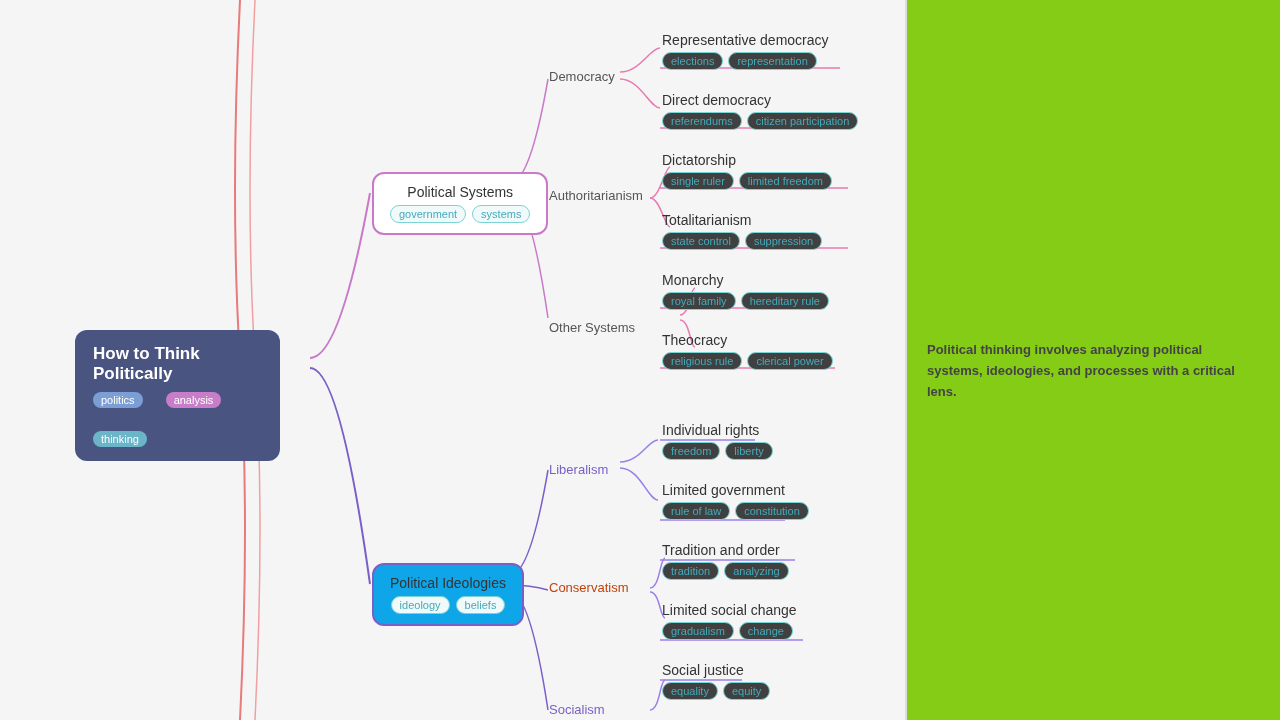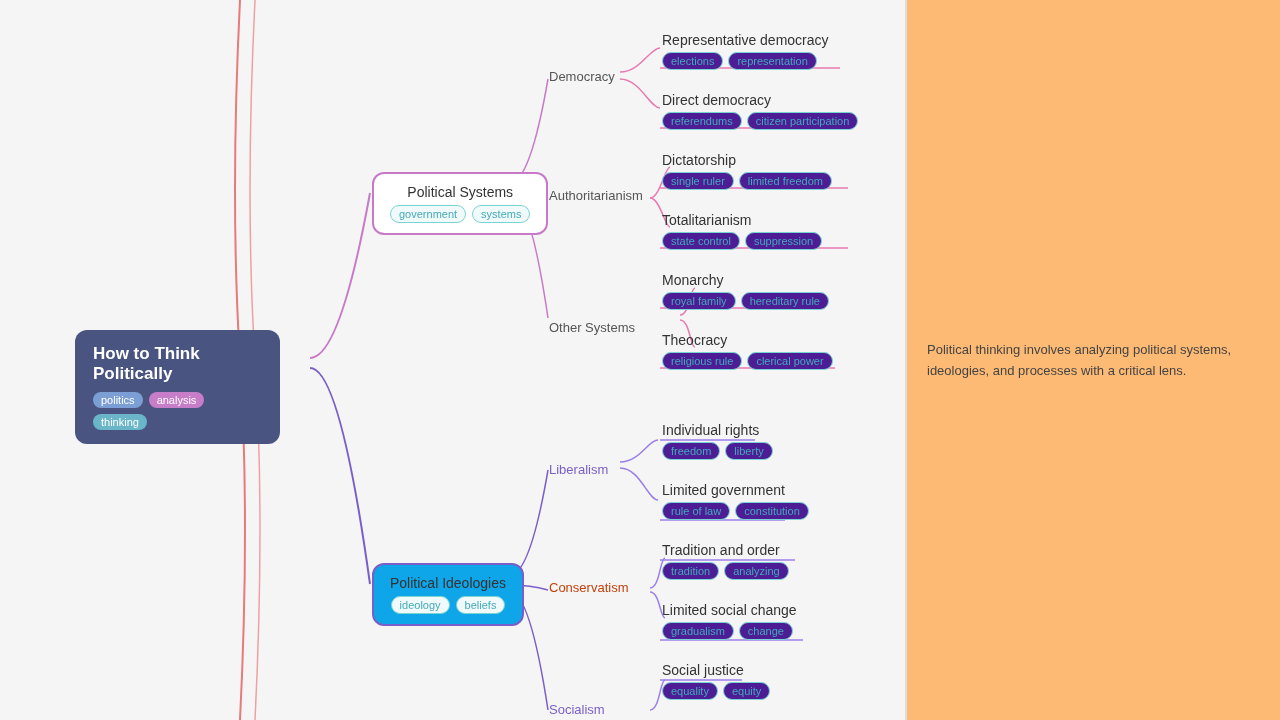--- a/index.html
+++ b/index.html
@@ -23,25 +23,26 @@
       width: 905px;
       height: 720px;
       position: relative;
       overflow: hidden;
       background: #f5f5f5;
     }
 
     .sidebar {
       width: 373px;
       height: 720px;
-      background: #fdba74;
+      background: #84cc16;
       padding: 20px;
       display: flex;
       align-items: flex-start;
       padding-top: 340px;
+      font-weight: bold;
     }
 
     .sidebar-text {
       font-size: 13px;
       color: #444;
       line-height: 1.6;
     }
 
     
     .mind-map-svg {
@@ -65,21 +66,21 @@
 
     .root-node .title {
       color: white;
       font-size: 17px;
       font-weight: 600;
       margin-bottom: 8px;
     }
 
     .root-node .tags {
       display: flex;
-      gap: 6px;
+      gap: 23px;
       flex-wrap: wrap;
     }
 
     .tag-politics {
       background: #7b9fd4;
       color: white;
       font-size: 11px;
       padding: 2px 8px;
       border-radius: 10px;
     }
@@ -173,21 +174,21 @@
       gap: 5px;
       flex-wrap: wrap;
     }
 
     .leaf-tag {
       font-size: 11px;
       padding: 2px 8px;
       border-radius: 10px;
       border: 1px solid #7bd4d4;
       color: #4ab;
-      background: #4c1d95;
+      background: #404040;
     }
 
     
     .tag-govt {
       background: #f0fafa;
       border: 1px solid #7bd4d4;
       color: #4ab;
       font-size: 11px;
       padding: 2px 8px;
       border-radius: 10px;

